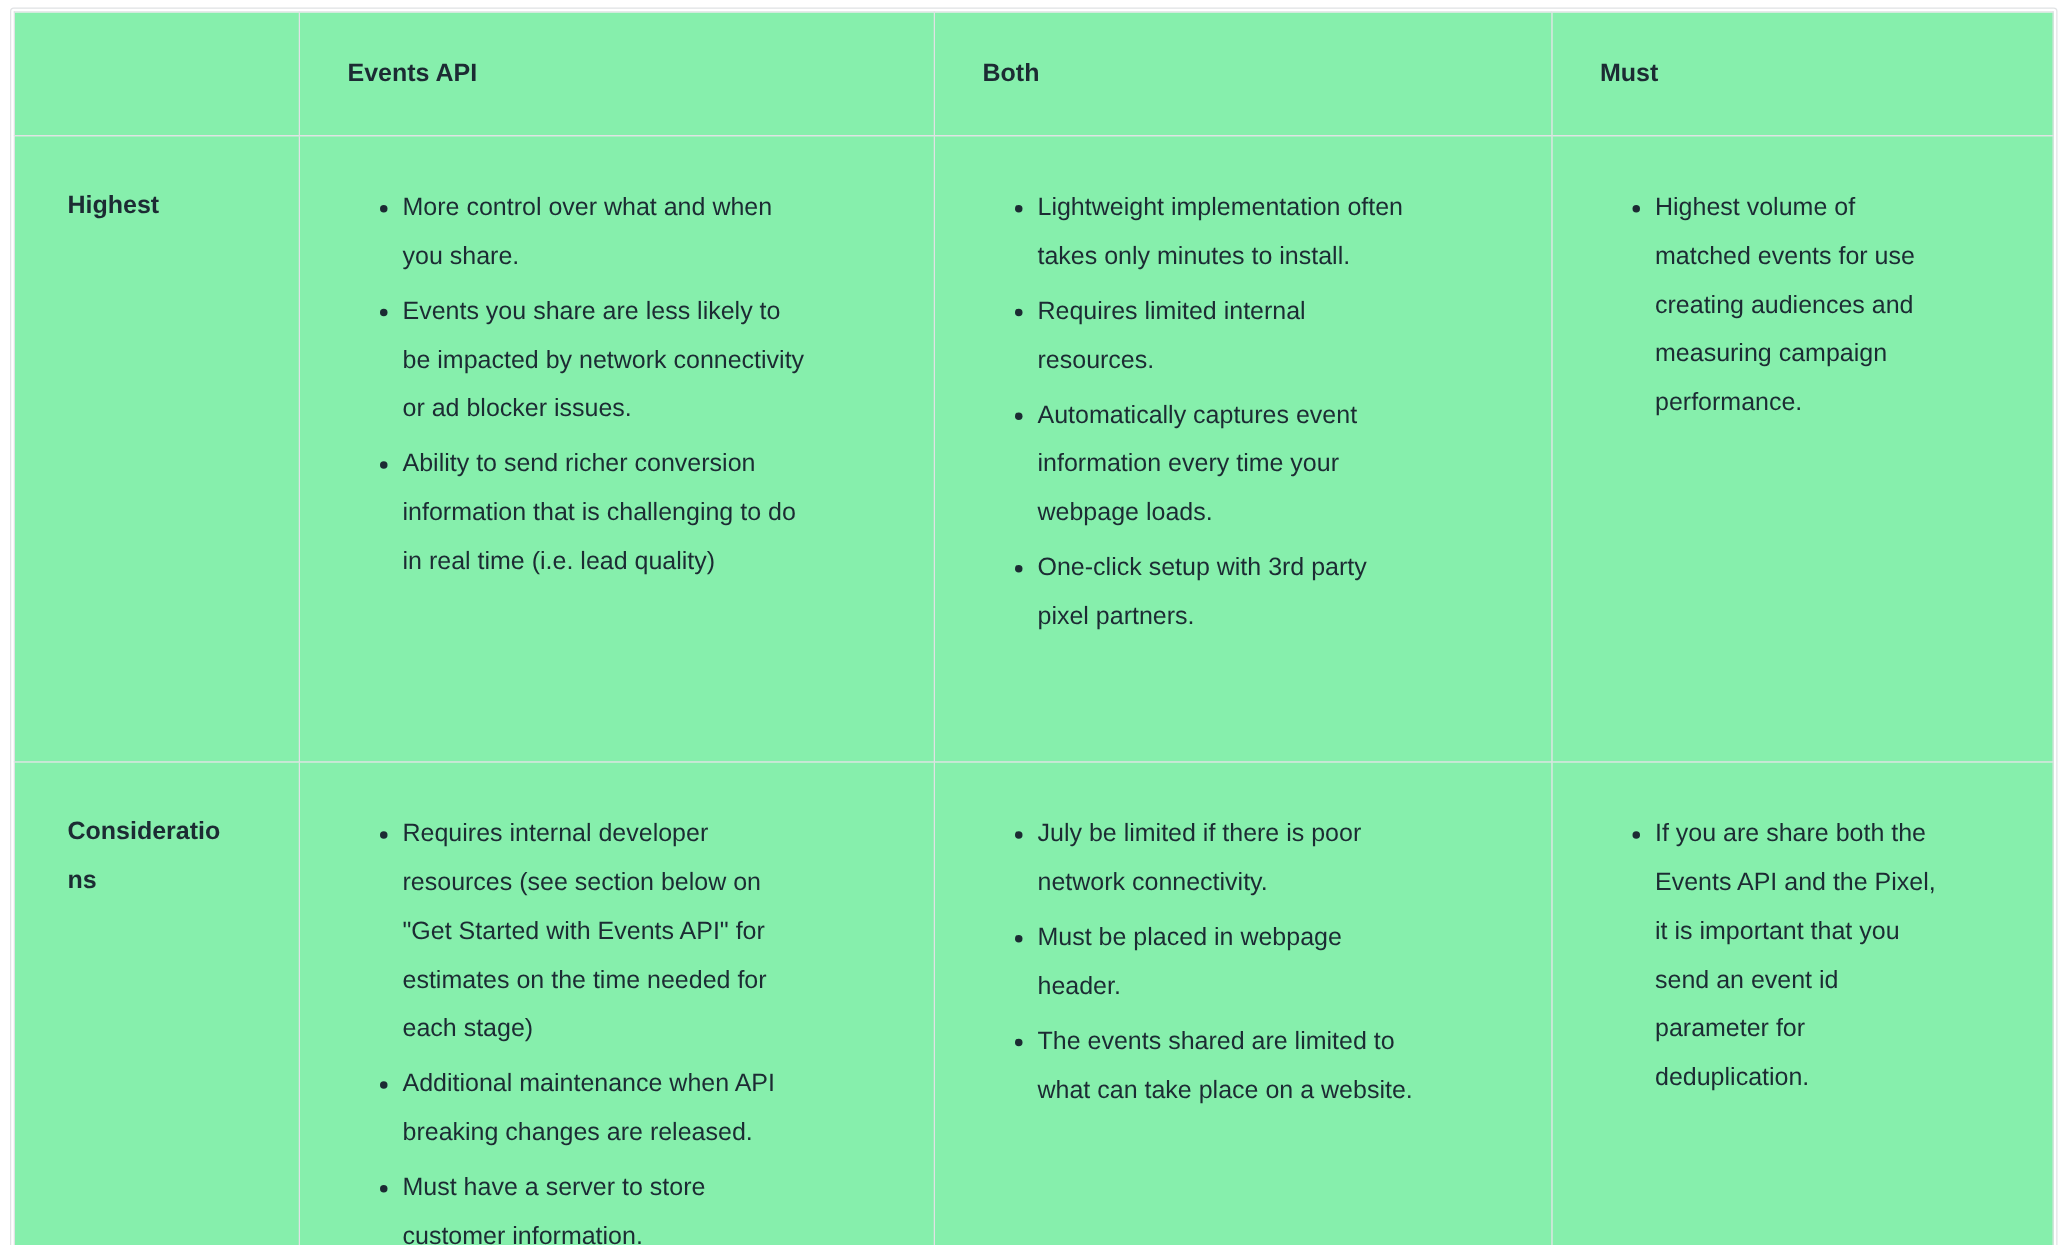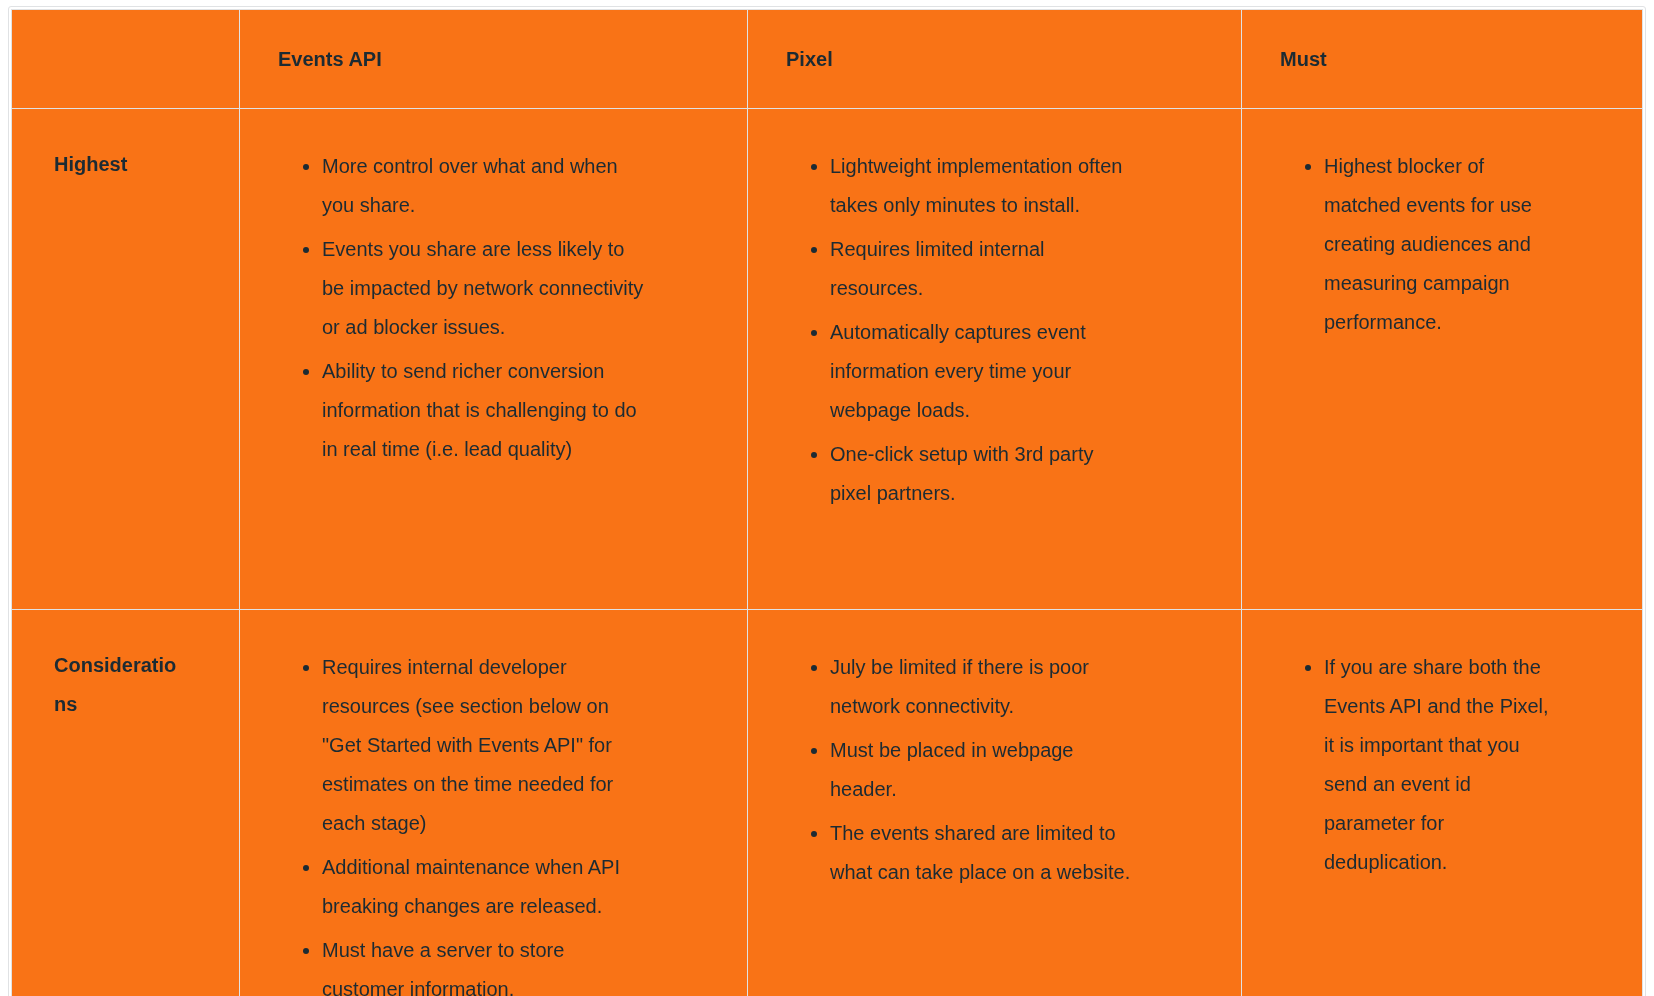--- a/index.html
+++ b/index.html
@@ -27,21 +27,21 @@
   }
 
   col.c1 { width: 228px; }
   col.c2 { width: 508px; }
   col.c3 { width: 494px; }
   col.c4 { width: auto; }
 
   th, td {
     border: 1px solid #e0e2e4;
     text-align: left;
-    background: #f97316;
+    background: #86efac;
   }
 
   th {
     height: 98px;
     vertical-align: middle;
     padding: 0 38px;
     font-size: 20px;
     font-weight: 700;
     color: #1c2b33;
   }
@@ -83,21 +83,21 @@
       <col class="c1">
         <col class="c2">
         <col class="c3">
         <col class="c4">
     </colgroup>
 
     <tbody>
         <tr class="header-row">
       <th></th>
       <th>Events API</th>
-      <th>Pixel</th>
+      <th>Both</th>
       <th>Must</th>
     </tr>
 
     <tr class="row-benefits">
       <td class="row-label">Highest</td>
       <td class="cell-ea">
         <ul>
           <li>More control over what and when you share.</li>
           <li>Events you share are less likely to be impacted by network connectivity or ad blocker issues.</li>
           <li>Ability to send richer conversion information that is challenging to do in real time (i.e. lead quality)</li>
@@ -106,21 +106,21 @@
       <td class="cell-px">
         <ul>
           <li>Lightweight implementation often takes only minutes to install.</li>
           <li>Requires limited internal resources.</li>
           <li>Automatically captures event information every time your webpage loads.</li>
           <li>One-click setup with 3rd party pixel partners.</li>
         </ul>
       </td>
       <td class="cell-both">
         <ul>
-          <li>Highest blocker of matched events for use creating audiences and measuring campaign performance.</li>
+          <li>Highest volume of matched events for use creating audiences and measuring campaign performance.</li>
         </ul>
       </td>
     </tr>
 
     <tr class="row-considerations">
       <td class="row-label">Considerations</td>
       <td class="cell-ea">
         <ul>
           <li>Requires internal developer resources (see section below on "Get Started with Events API" for estimates on the time needed for each stage)</li>
           <li>Additional maintenance when API breaking changes are released.</li>

